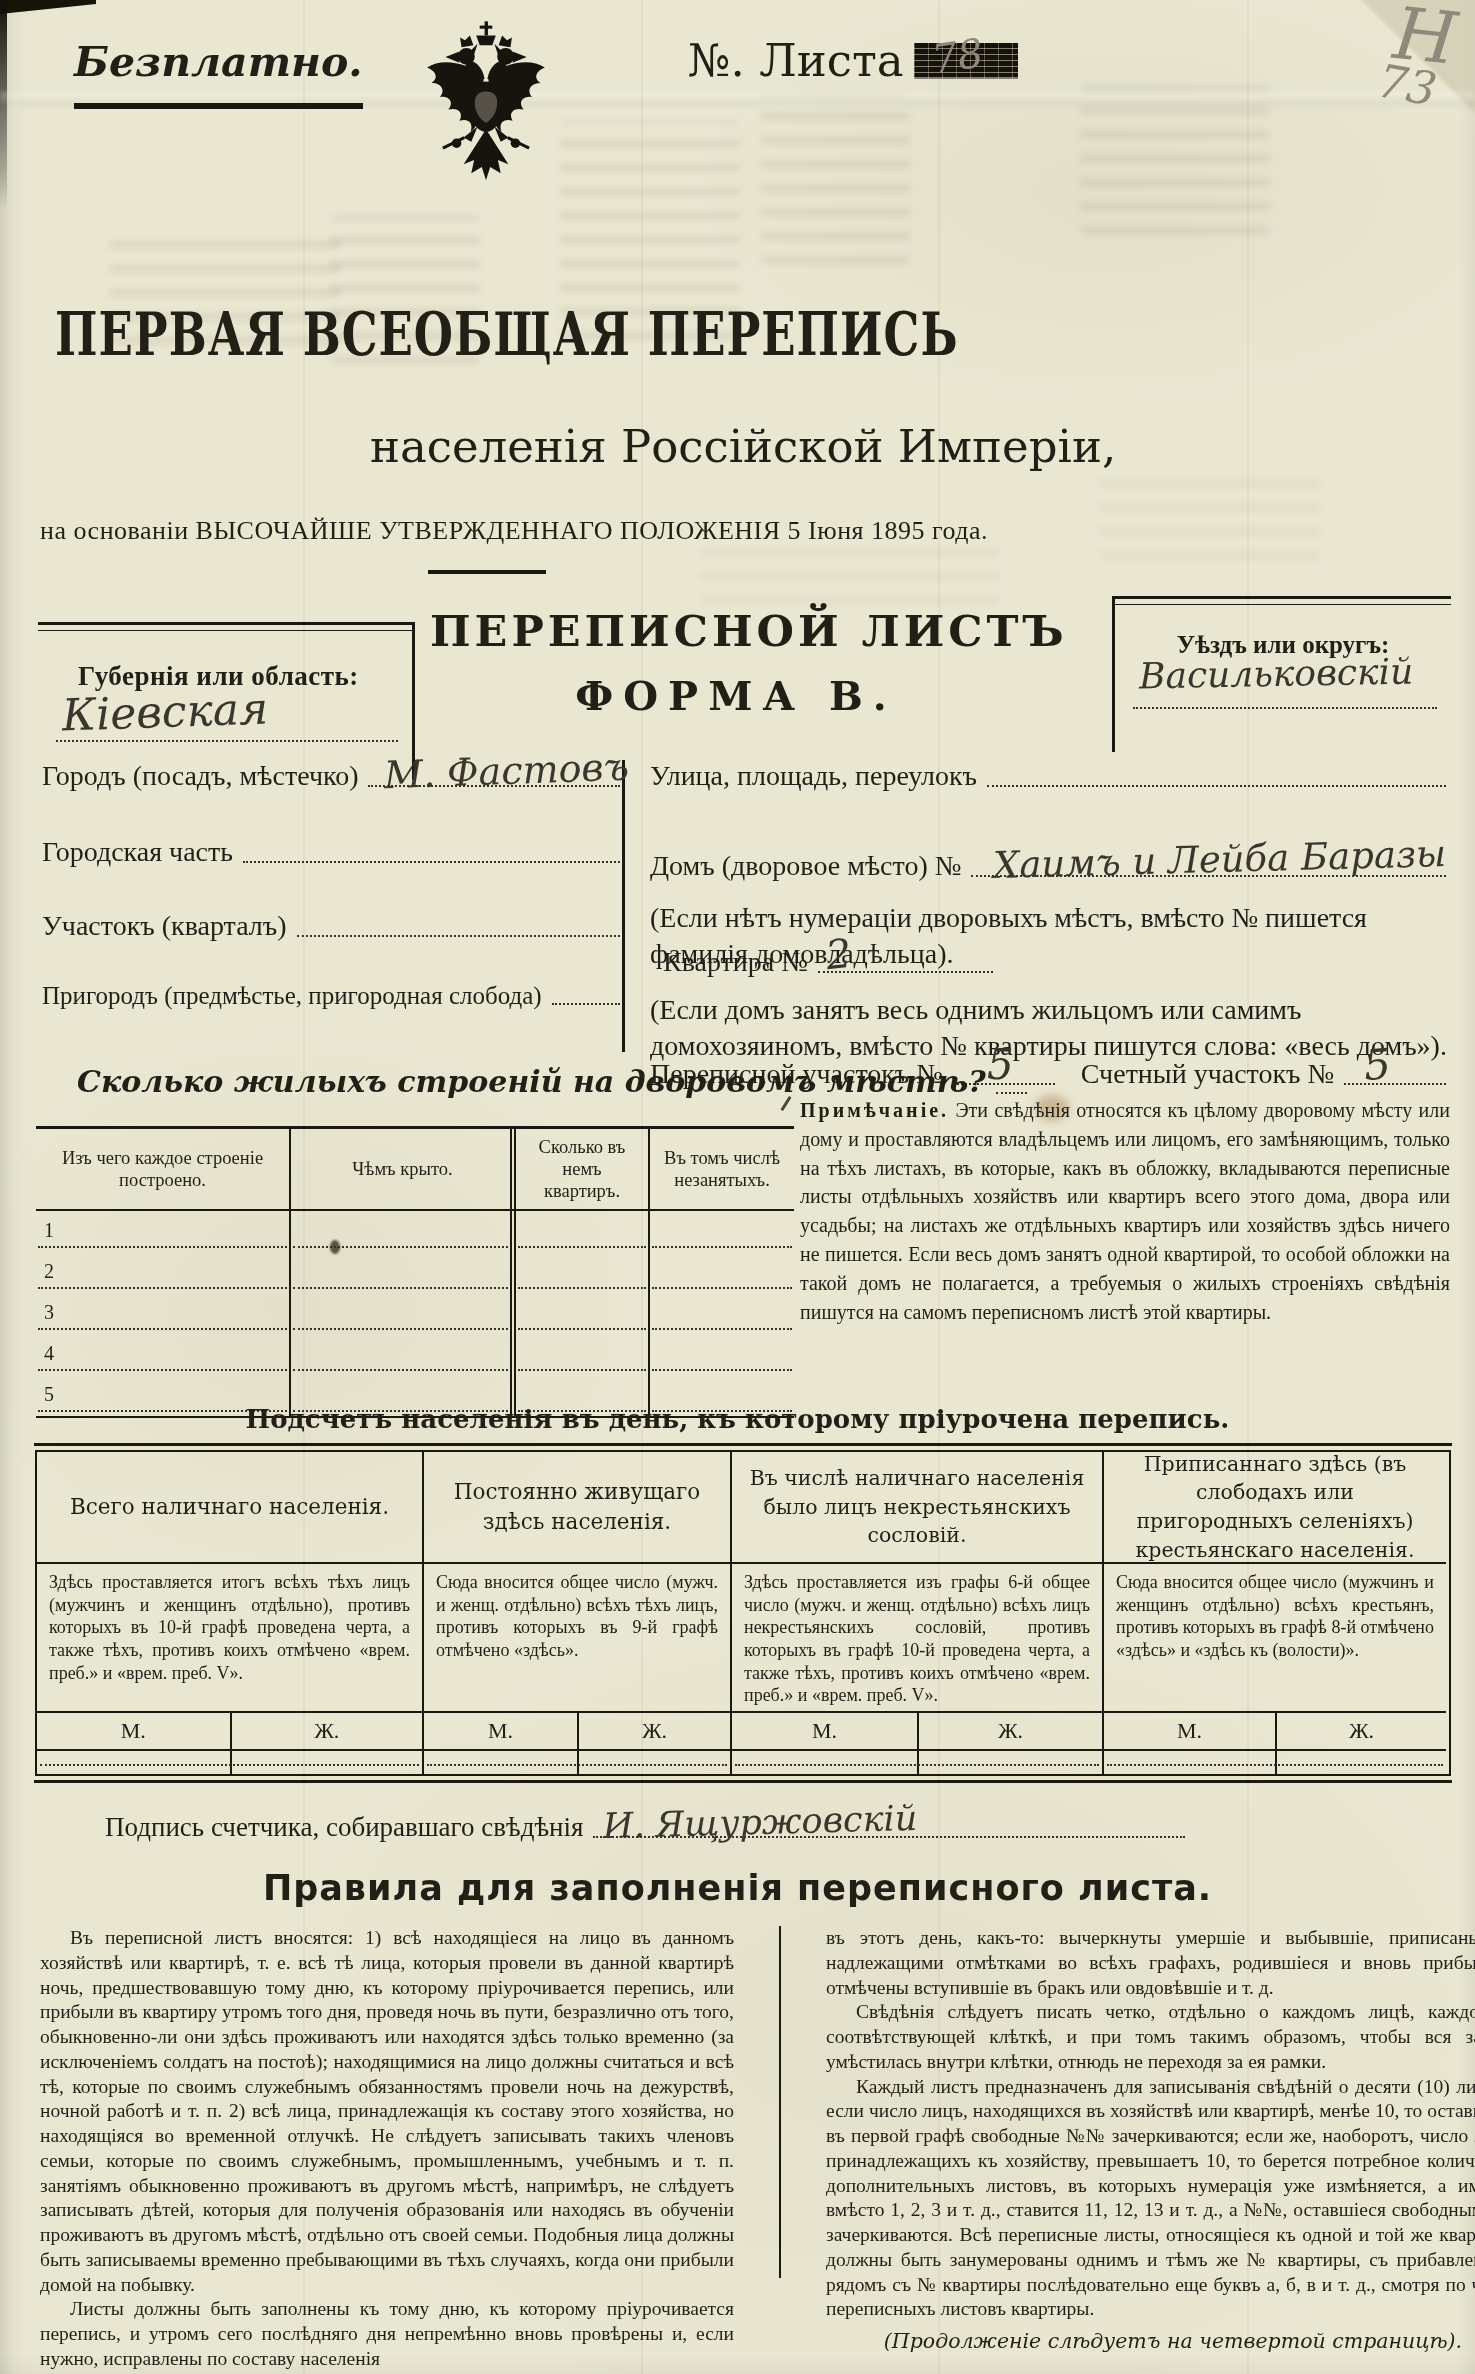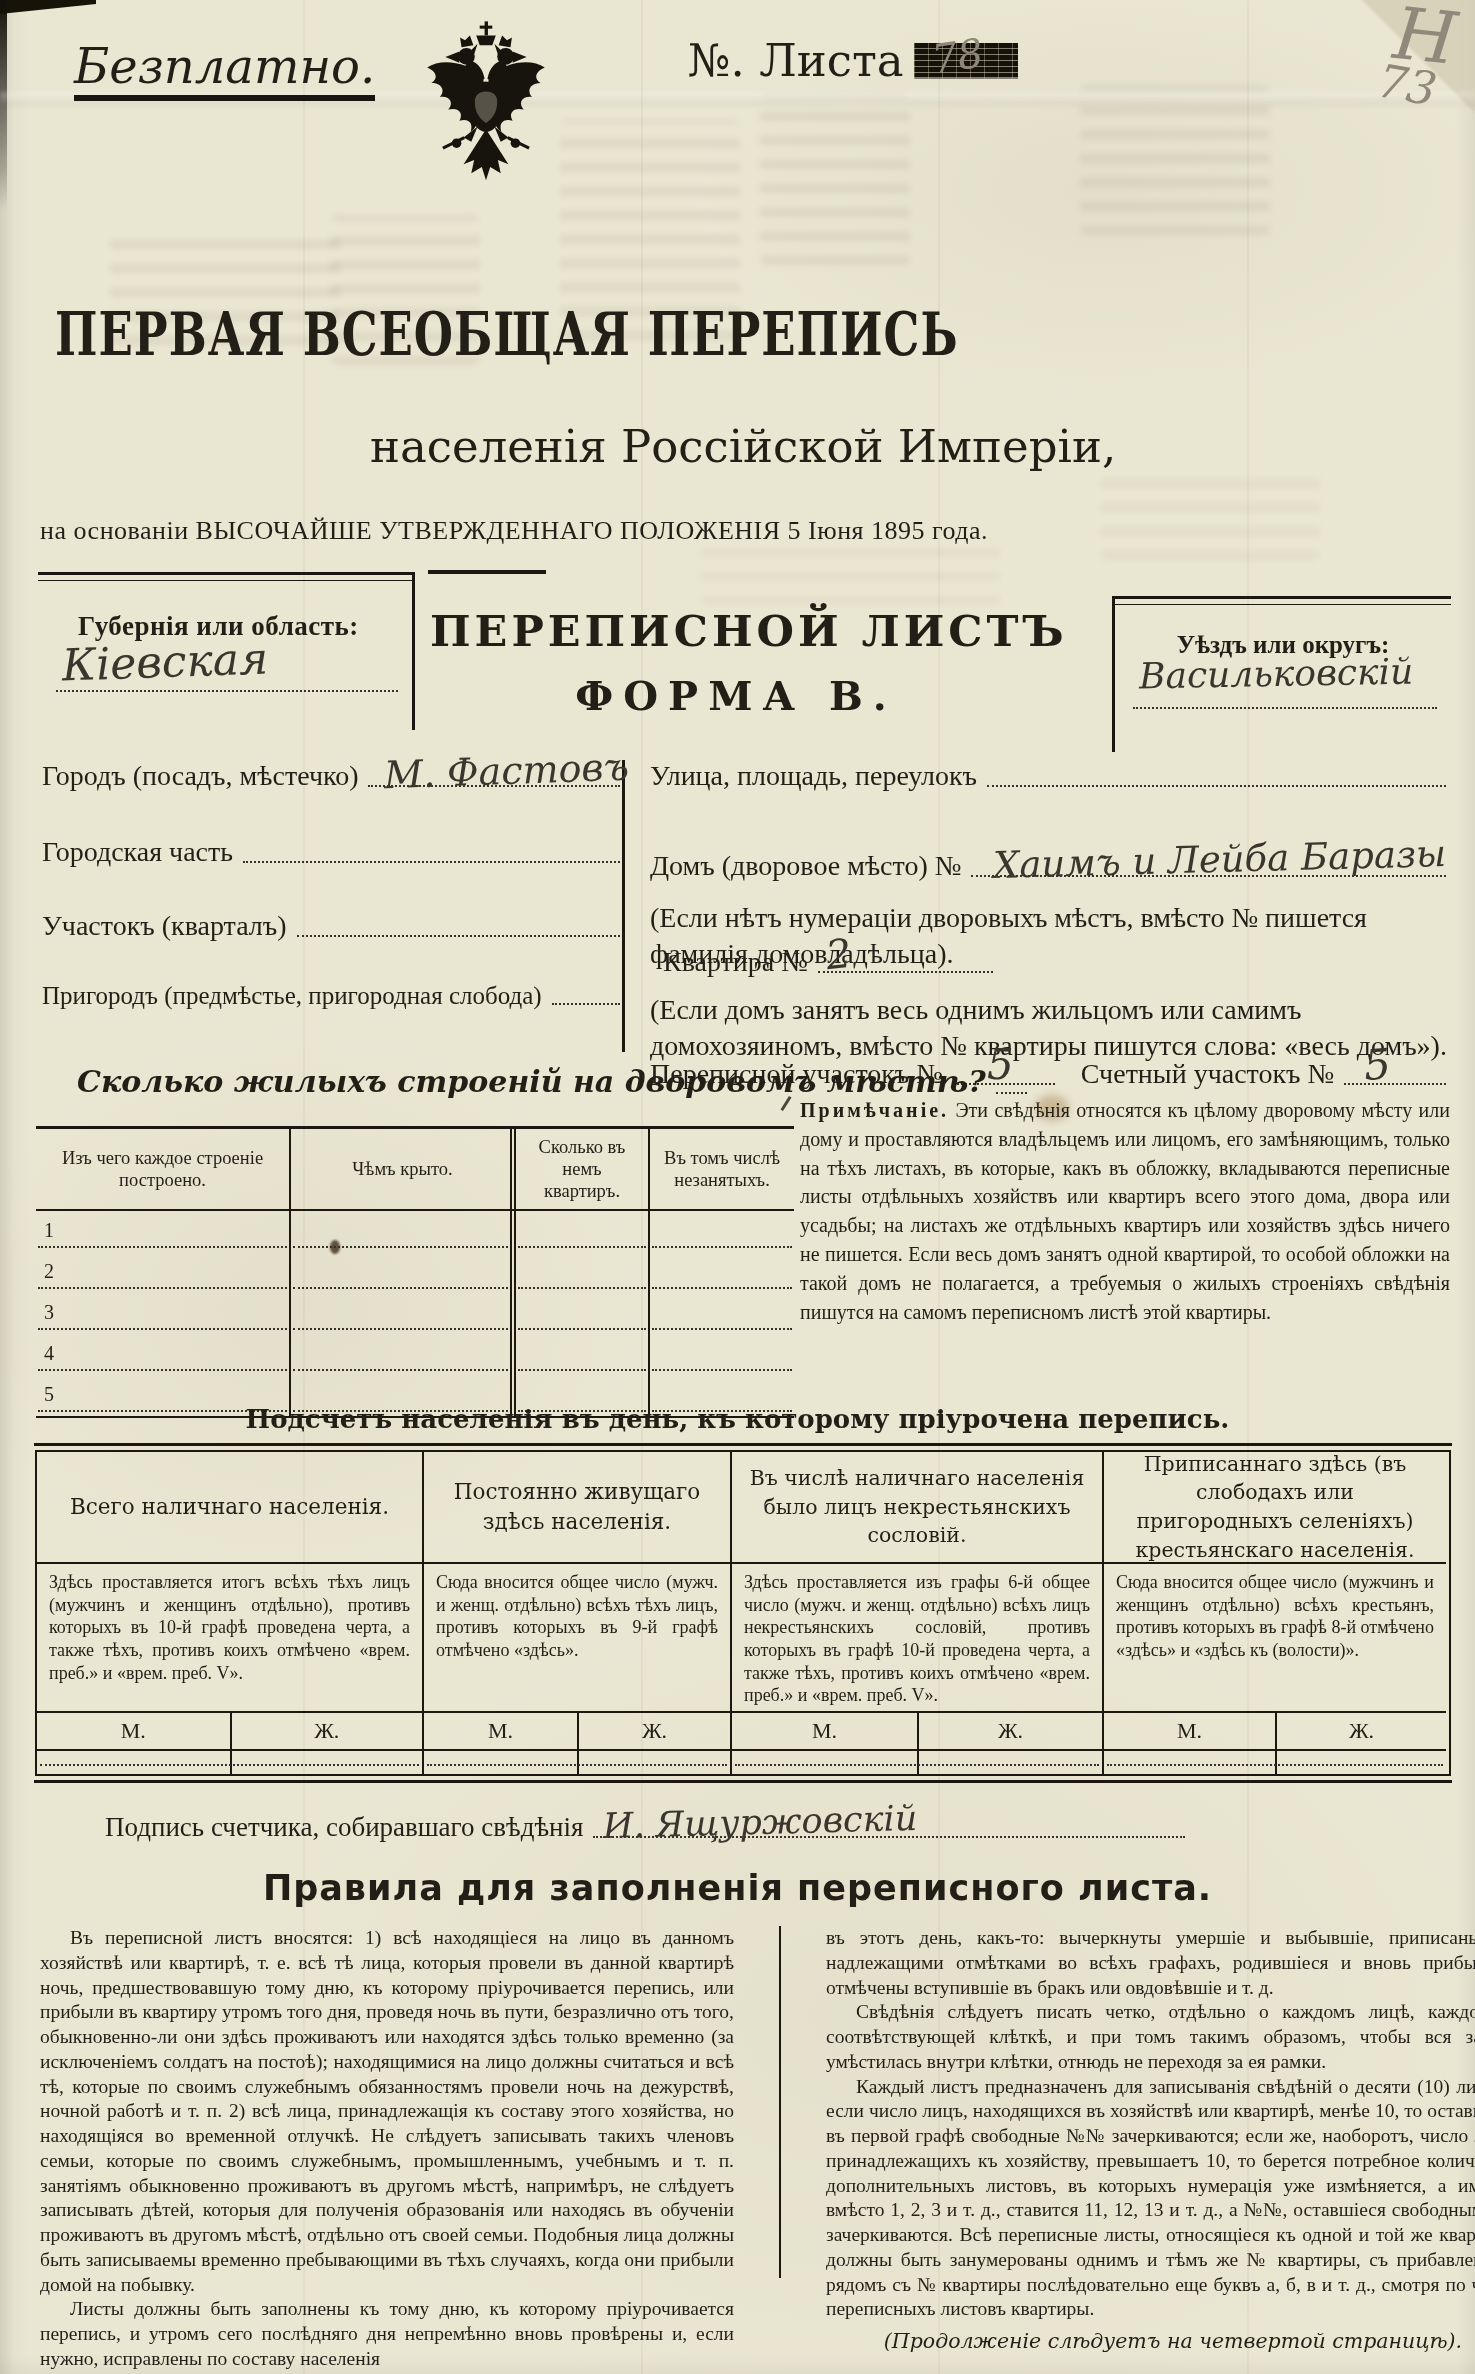--- a/index.html
+++ b/index.html
@@ -22,36 +22,36 @@
   .corner-wedge{left:0;top:0;width:96px;height:14px;background:#161309;transform:skewY(-6deg);transform-origin:left top;}
   .edge-strip{left:0;top:0;width:7px;height:210px;background:linear-gradient(180deg,#14110a, rgba(20,17,10,.25) 80%, transparent);}
   .crease{left:0;top:92px;width:100%;height:14px;background:linear-gradient(180deg, rgba(255,255,255,.30), rgba(80,70,40,.07));filter:blur(2px);}
   .foldline{top:0;width:2px;height:100%;background:rgba(70,60,35,.05);}
   .smudge{background:repeating-linear-gradient(0deg, rgba(70,62,40,.14) 0 9px, transparent 9px 24px); filter:blur(3px); opacity:.55; border-radius:8px;}
   .stain{border-radius:50%;filter:blur(4px);}
   .sheet-corner{right:0;top:0;width:150px;height:140px;background:linear-gradient(225deg, rgba(210,205,180,.8) 0 38%, transparent 40%);}
   .hand{font-family:"DejaVu Serif", serif;font-style:italic;color:#3a362e;white-space:nowrap;}
   .pencil{font-family:"DejaVu Serif", serif;font-style:italic;color:#8e897b;}
 
-  .free{left:74px;top:40px;font-size:48px;font-family:"DejaVu Serif",serif;font-style:italic;padding-bottom:2px;border-bottom:6px solid #191611;line-height:1.1;}
+  .free{left:74px;top:40px;font-size:41px;font-family:"DejaVu Serif",serif;font-style:italic;padding-bottom:18px;border-bottom:6px solid #191611;line-height:1.1;font-weight:bold;}
   .sheetno-row{left:688px;top:34px;display:flex;align-items:center;font-family:"DejaVu Serif",serif;font-size:45px;}
   .hatchbox{display:inline-block;position:relative;width:104px;height:36px;margin-left:10px;background:
      repeating-linear-gradient(0deg, rgba(222,216,190,.55) 0 1.5px, transparent 1.5px 6px),
      repeating-linear-gradient(90deg, rgba(222,216,190,.35) 0 1px, transparent 1px 14px),
      #15120b;}
   .hatchbox .hand{position:absolute;left:18px;top:-10px;font-size:40px;color:#8d887a;transform:rotate(-8deg);}
 
   .main-title{left:55px;top:300px;width:850px;text-align:center;font-family:"DejaVu Serif",serif;font-weight:bold;font-size:45px;letter-spacing:1px;transform:scaleY(1.32);transform-origin:top;white-space:nowrap;}
   .subtitle{left:370px;top:420px;width:690px;text-align:center;font-family:"DejaVu Serif",serif;font-size:45px;white-space:nowrap;}
   .basis{left:40px;top:516px;width:900px;text-align:center;font-size:26px;letter-spacing:.5px;white-space:nowrap;}
   .basis-rule{left:428px;top:570px;width:118px;border-top:4px solid #1b1812;}
 
   .dblrule{height:5px;border-top:3px solid #1b1812;border-bottom:1.5px solid #1b1812;}
 
-  .boxL{left:38px;top:572px;width:374px;height:158px;border-right:3px solid #1b1812;}
+  .boxL{left:38px;top:622px;width:374px;height:158px;border-right:3px solid #1b1812;}
   .boxL .lbl{margin:30px 12px 0 40px;font-size:27px;font-weight:bold;letter-spacing:.5px;}
   .boxR{left:1112px;top:596px;width:336px;height:156px;border-left:3px solid #1b1812;}
   .boxR .lbl{margin:26px 0 0 0;text-align:center;font-size:25px;font-weight:bold;}
   .hw-line{position:relative;margin:2px 14px 0 18px;border-bottom:2.5px dotted #35312a;height:46px;}
   .hw-line .hand{position:absolute;left:6px;top:-8px;}
   .form-title{left:430px;top:606px;width:612px;text-align:center;font-family:"DejaVu Serif",serif;font-weight:bold;}
   .form-title .l1{font-size:43px;letter-spacing:4px;white-space:nowrap;}
   .form-title .l2{margin-top:16px;font-size:40px;letter-spacing:10px;}
 
   .frow{display:flex;align-items:flex-end;}

